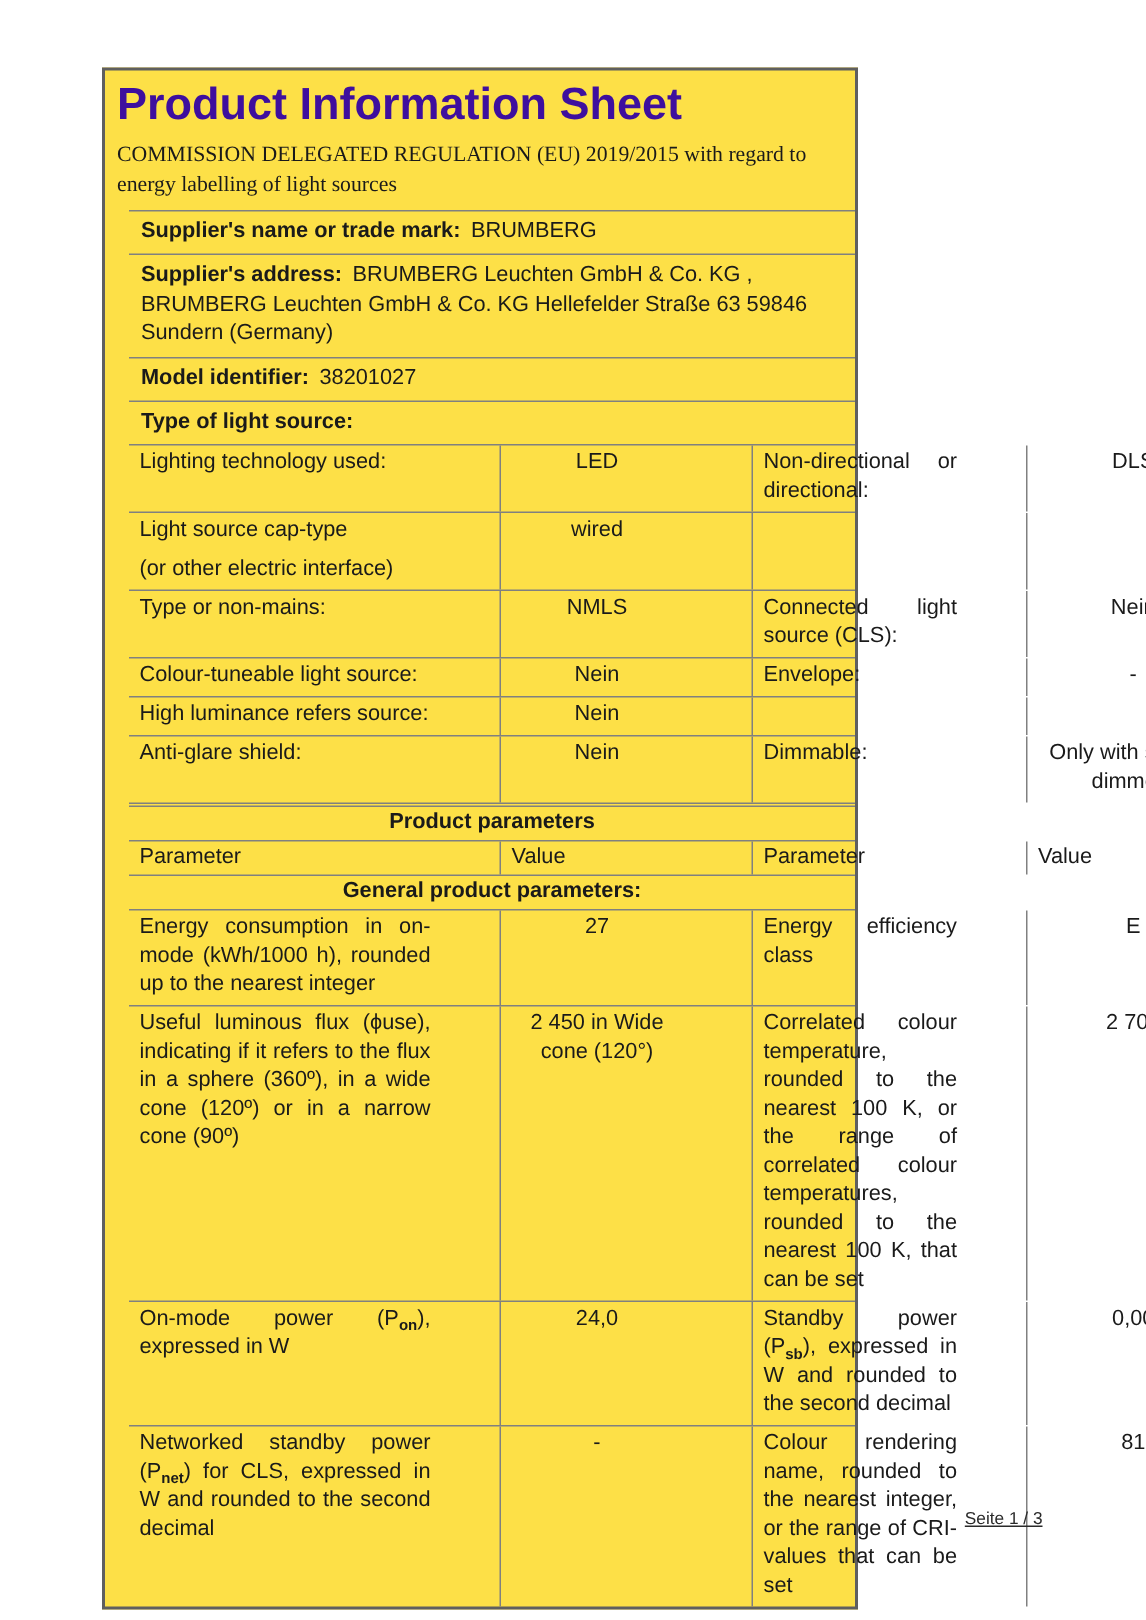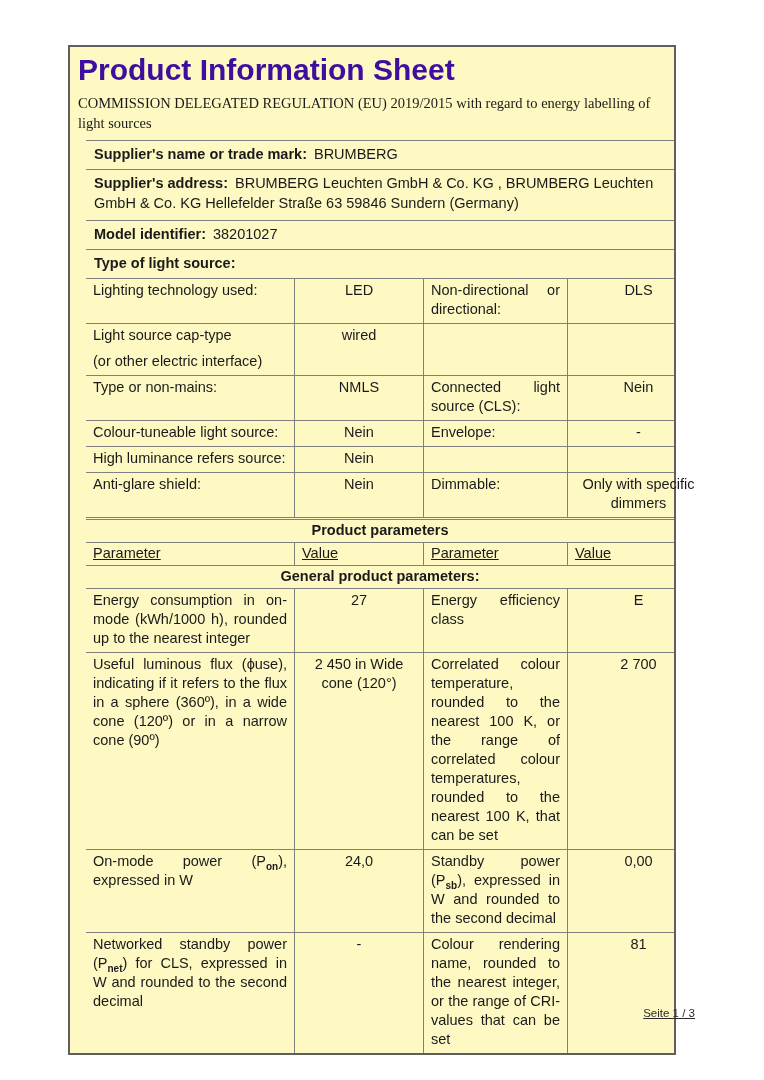--- a/index.html
+++ b/index.html
@@ -8,47 +8,47 @@
     --outer:#5f5f5f;
     --text:#1a1a1a;
   }
   html,body{margin:0;padding:0;}
   body{
     width:764px;height:1080px;background:#ffffff;position:relative;
     font-family:"Liberation Sans", sans-serif;color:var(--text);
     font-size:14.5px;line-height:19px;
   }
   .doc{
-    position:absolute;left:68px;top:45px;width:608px;
-    border:2px solid var(--outer);box-sizing:border-box;background:#fef9c3;
+    position:absolute;left:68px;top:45px;width:504px;
+    border:2px solid var(--outer);box-sizing:border-box;background:#fde047;
   }
   .doc > * + *{border-top:1px solid var(--border);margin-left:16px;}
   .sec{box-sizing:border-box;}
   .header-sec{padding:5px 8px 7px 8px;min-height:87px;}
   .doc-title{
     font-size:30px;line-height:34px;font-weight:bold;color:var(--title-color);
     margin:1px 0 7px 0;letter-spacing:0px;
   }
   .doc-subtitle{margin:0;line-height:19.5px;font-family:Liberation Serif, serif;}
   .kv{padding:4px 8px 5px 8px;min-height:28px;}
   .kv .lbl{font-weight:bold;}
   .kv .val{margin-left:7px;}
   .kv-tall{min-height:51px;line-height:19.5px;}
-  .row{display:grid;grid-template-columns:208px 129px 144px 142px;}
+  .row{display:grid;grid-template-columns:208px 129px 144px 142px;gap:39px;}
   .cell{
     border-left:1px solid var(--border);box-sizing:border-box;
     padding:2px 7px 4px 7px;overflow:hidden;
   }
   .cell:first-child{border-left:none;}
   .jp{text-align:justify;}
   .vc{text-align:center;}
   .line2{margin-top:7px;}
   .center-bold{font-weight:bold;text-align:center;padding:1px 6px 2px 6px;min-height:22px;}
   .pp-title{border-top:3px double var(--border) !important;}
-  .hdr-row .cell{padding:1px 7px 2px 7px;min-height:22px;text-decoration:underline;}
+  .hdr-row .cell{padding:1px 7px 2px 7px;min-height:22px;}
   .h40{min-height:40px;} .h45{min-height:45px;} .h41{min-height:41px;}
   .h22{min-height:22px;} .h21{min-height:21px;}
   .h58{min-height:58px;} .h188{min-height:188px;} .h77{min-height:77px;} .h113{min-height:113px;}
   sub{font-size:10px;line-height:0;font-weight:bold;}
   .footer{
     position:absolute;top:1004px;right:69px;font-size:11.5px;color:#2a2a2a;text-decoration:underline;
   }
 </style>
 </head>
 <body>

